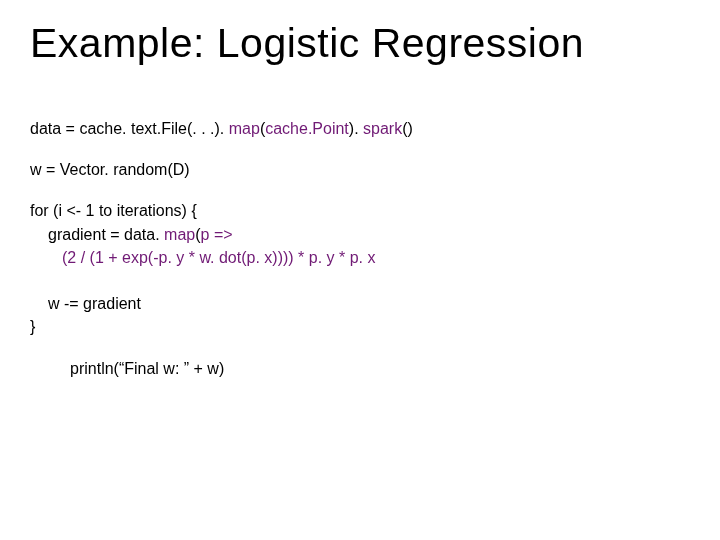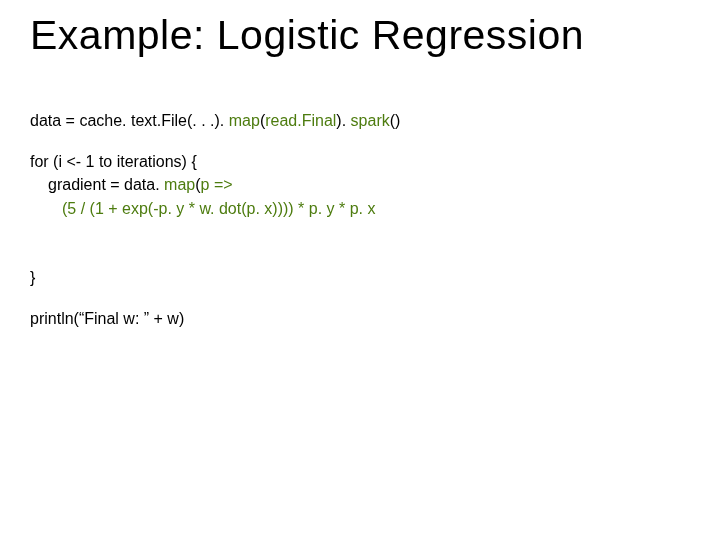--- a/index.html
+++ b/index.html
@@ -6,66 +6,70 @@
     margin: 0;
     padding: 0;
     width: 720px;
     height: 540px;
     background: #ffffff;
     font-family: Arial, Helvetica, sans-serif;
     color: #000000;
   }
   .slide {
     box-sizing: border-box;
-    padding: 12px 30px 30px 30px;
+    padding: 20px 30px 30px 30px;
   }
   .title {
     font-size: 41px;
     font-weight: 400;
     margin: 0 0 50px 0;
     letter-spacing: 0.5px;
   }
   .code {
     font-size: 16px;
     line-height: 1.45;
   }
   .code p {
     margin: 0 0 18px 0;
   }
   .code p:last-child {
     margin-bottom: 0;
+    margin-left: 40px;
   }
   .red {
-    color: #4d7c0f;
+    color: #701a75;
   }
   .bold {
     font-weight: normal;
   }
   .indent1 { padding-left: 18px; }
   .indent2 { padding-left: 32px; }
 </style>
 </head>
 <body>
 
 <div class="slide">
   <h1 class="title">Example: Logistic Regression</h1>
 
   <div class="code">
 
     <p>
-      <span>data = cache. text.File(. . .). </span><span class="red">map</span><span>(</span><span class="red">read.Final</span><span>). </span><span class="red">spark</span><span>()</span>
+      <span>data = cache. text.File(. . .). </span><span class="red">map</span><span>(</span><span class="red">cache.Point</span><span>). </span><span class="red">spark</span><span>()</span>
     </p>
 
+    <p>
+      <span>w = Vector. random(D)</span>
+    </p>
 
     <p>
       <span class="bold">for</span><span> (i &lt;- 1 to iterations) {</span><br>
       <span class="indent1"><span>gradient = data. </span><span class="red">map</span><span>(</span><span class="red">p =&gt;</span></span><br>
-      <span class="indent2 red">(5 / (1 + exp(-p. y * w. dot(p. x)))) * p. y * p. x</span><br>
+      <span class="indent2 red">(2 / (1 + exp(-p. y * w. dot(p. x)))) * p. y * p. x</span><br>
       <br>
-      <br>
+      <span class="indent1">w -= gradient</span><br>
       <span>}</span>
     </p>
 
     <p>
       <span>println(“Final w: ” + w)</span>
     </p>
 
   </div>
 </div>
 

